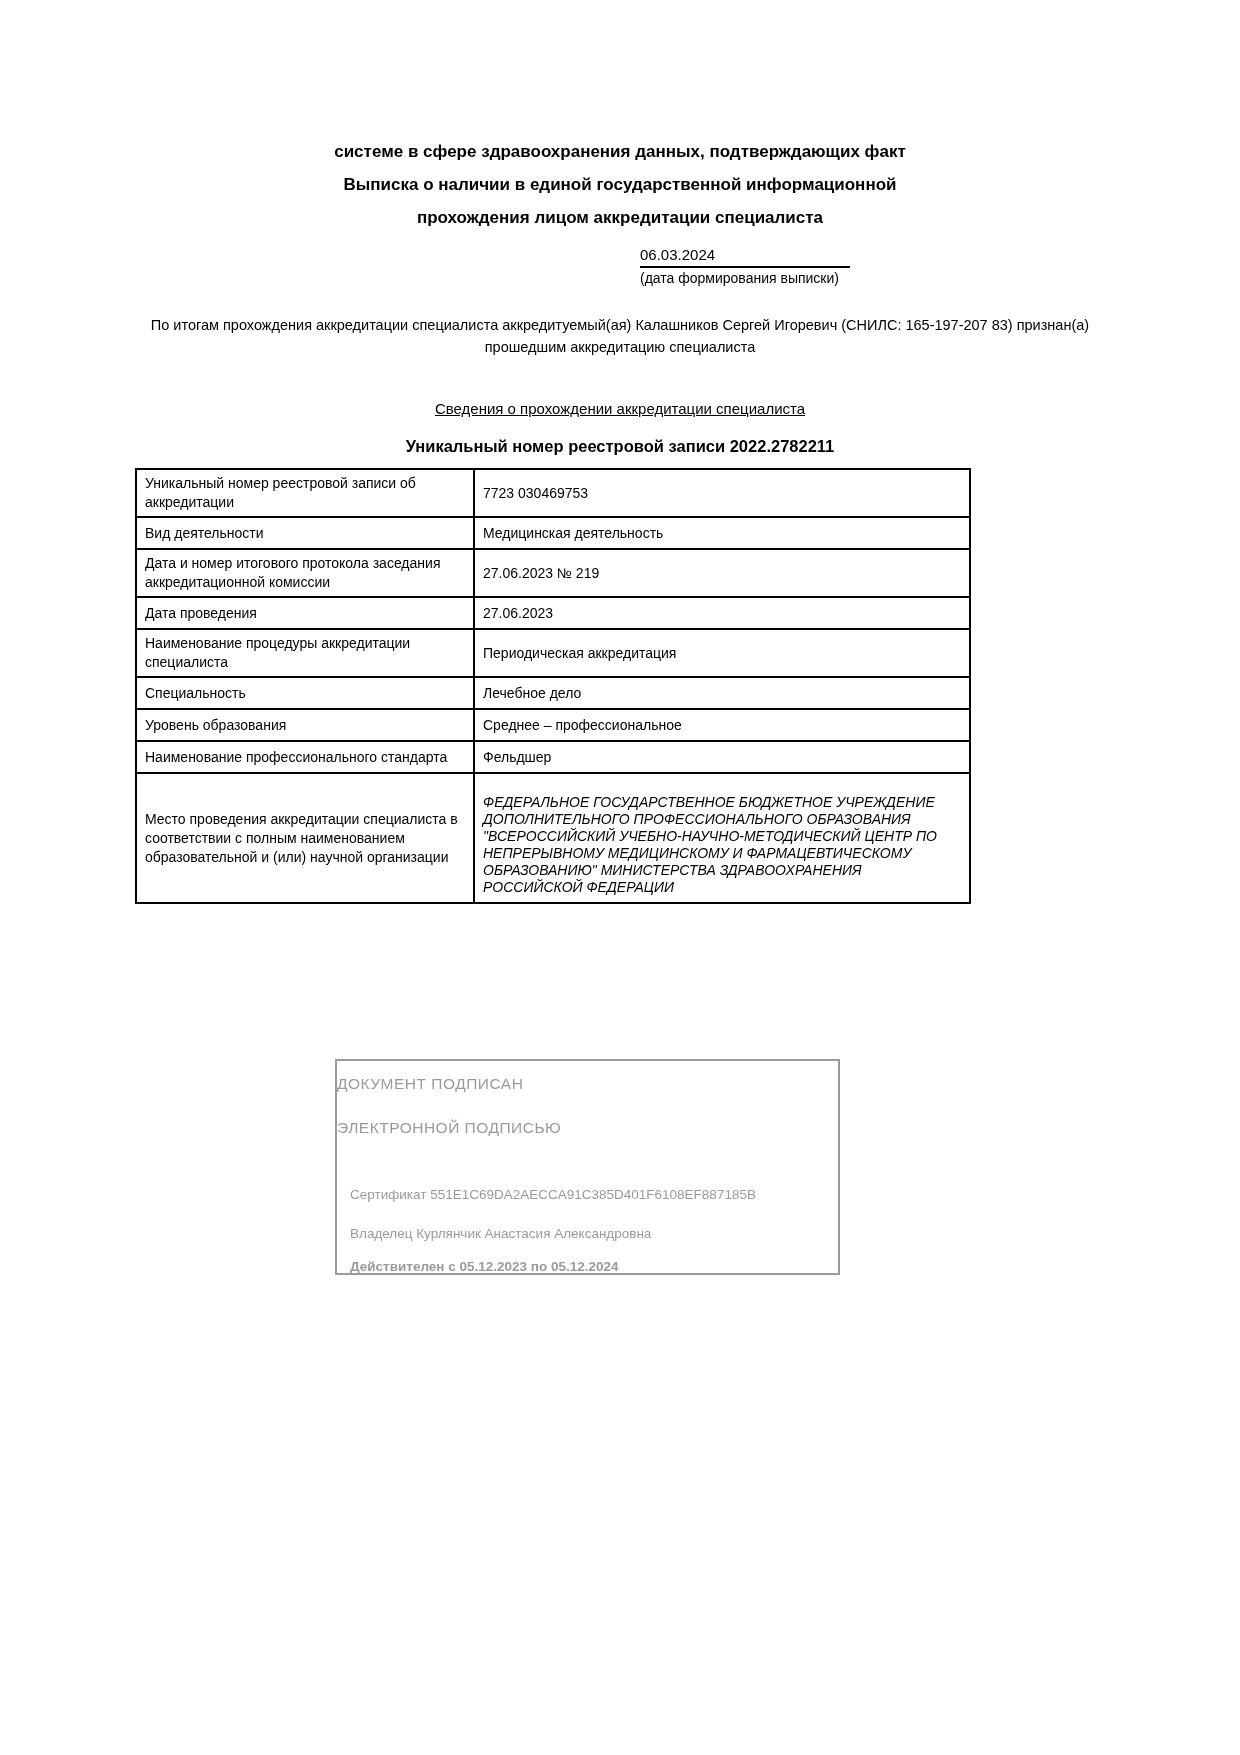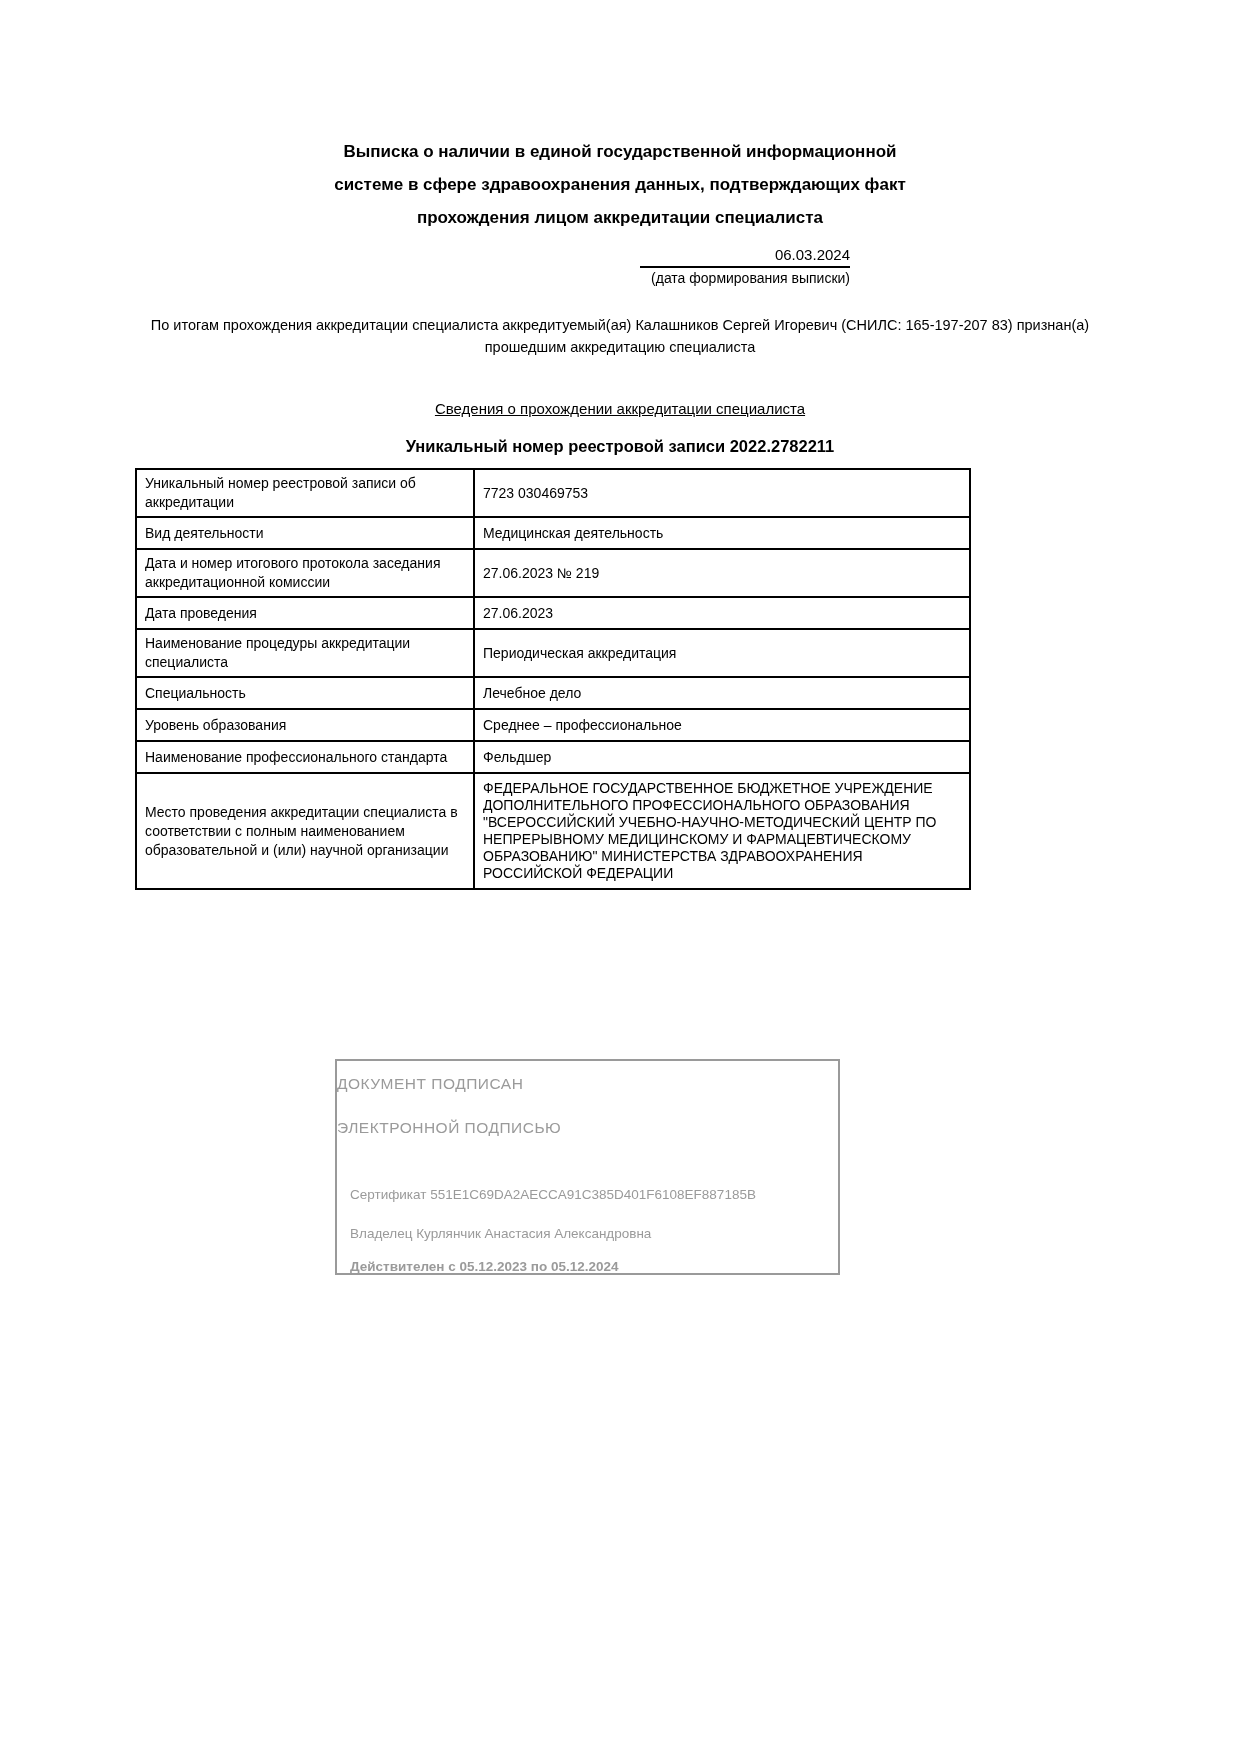--- a/index.html
+++ b/index.html
@@ -17,21 +17,21 @@
     margin-top: 135px;
     text-align: center;
     font-weight: bold;
     font-size: 17px;
     line-height: 33px;
   }
 
   .date-block {
     width: 210px;
     margin: 12px 6px 0 640px;
-    text-align: right;
+    text-align: left;
   }
   .date-value {
     display: block;
     font-size: 15px;
     padding-bottom: 3px;
     border-bottom: 2px solid #000;
   }
   .date-caption {
     display: block;
     font-size: 14px;
@@ -71,21 +71,21 @@
     border: 2px solid #000;
     font-size: 14px;
     line-height: 19px;
     padding: 4px 8px;
     vertical-align: middle;
   }
   table.acc-table td.col-label { width: 338px; }
   tr.r-tall td  { height: 48px; }
   tr.r-short td { height: 32px; }
   tr.r-org td   { height: 108px; }
-  tr.r-org td.col-value { line-height: 17px; padding-top: 6px; padding-bottom: 6px; }
+  tr.r-org td.col-value { line-height: 17px; padding-top: 20px; padding-bottom: 6px; font-style: italic; }
 
   .stamp {
     position: absolute;
     left: 335px;
     top: 924px;
     width: 505px;
     height: 216px;
     border: 2px solid #9a9a9a;
     color: #9a9a9a;
   }
@@ -103,22 +103,22 @@
   .stamp-line.cert  { margin-top: 50px; }
   .stamp-line.owner { margin-top: 24px; }
   .stamp-line.valid { margin-top: 18px; font-weight: bold; }
 </style>
 </head>
 <body>
 
 <div class="page">
 
   <div class="doc-title">
+    <div>системе в сфере здравоохранения данных, подтверждающих факт</div>
     <div>Выписка о наличии в единой государственной информационной</div>
-    <div>системе в сфере здравоохранения данных, подтверждающих факт</div>
     <div>прохождения лицом аккредитации специалиста</div>
   </div>
 
   <div class="date-block">
     <span class="date-value">06.03.2024</span>
     <span class="date-caption">(дата формирования выписки)</span>
   </div>
 
   <p class="intro">По итогам прохождения аккредитации специалиста аккредитуемый(ая) Калашников Сергей Игоревич (СНИЛС: 165-197-207 83) признан(а) прошедшим аккредитацию специалиста</p>
 

